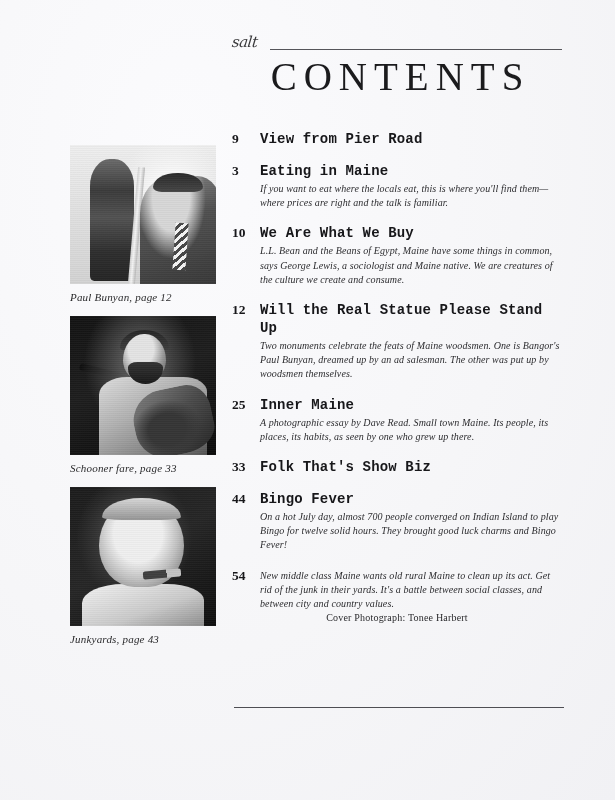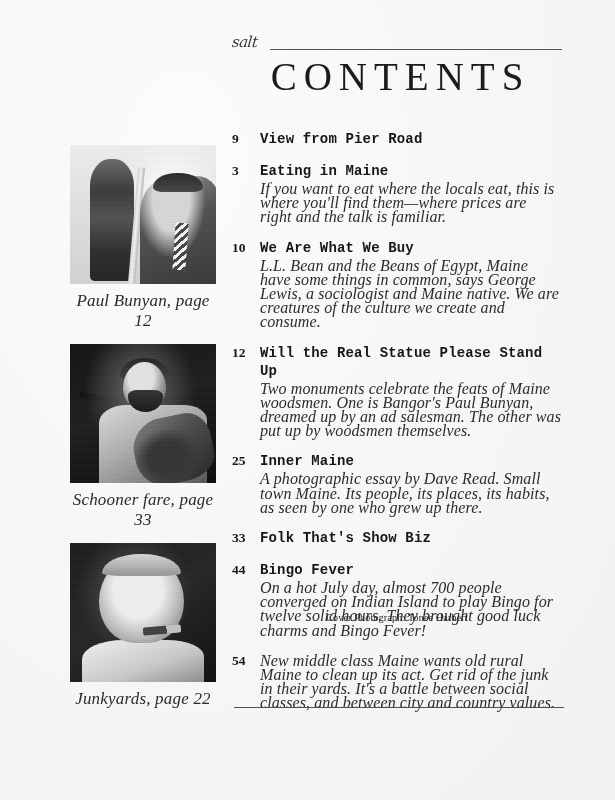--- a/index.html
+++ b/index.html
@@ -88,24 +88,23 @@
     inset: 0;
     background:
       repeating-linear-gradient(0deg, rgba(255,255,255,0.045) 0 1px, rgba(0,0,0,0.045) 1px 2px);
     opacity: .6;
     pointer-events: none;
   }
   .caption {
     margin-top: 7px;
     font-family: "Liberation Serif", serif;
     font-style: italic;
-    font-size: 17px;
+    font-size: 11px;
     color: #2a2a2c;
     letter-spacing: .2px;
-    text-align: center;
   }
 
   
   .ph-bunyan {
     background:
       radial-gradient(circle at 70% 34%, #f2f2ef 0 16%, rgba(242,242,239,0) 40%),
       linear-gradient(180deg, #e9e9e6 0%, #dededa 40%, #cfcfca 100%);
   }
   .ph-bunyan .fig-statue {
     position: absolute;
@@ -296,21 +295,21 @@
     font-weight: bold;
     font-size: 14px;
     line-height: 18px;
     letter-spacing: .15px;
     color: #17171a;
   }
   .entry-desc {
     margin-top: 2px;
     font-family: "Liberation Serif", serif;
     font-style: italic;
-    font-size: 16px;
+    font-size: 10px;
     line-height: 14.2px;
     color: #2c2c2f;
     letter-spacing: .1px;
   }
 
   .cover-credit {
     position: absolute;
     left: 232px;
     top: 612px;
     width: 330px;
@@ -368,21 +367,21 @@
       <div class="caption">Schooner fare, page 33</div>
     </div>
 
     <div class="photo-block">
       <div class="photo ph-junkyards">
         <span class="j-collar"></span>
         <span class="j-head"></span>
         <span class="j-hair"></span>
         <span class="j-cigar"></span>
       </div>
-      <div class="caption">Junkyards, page 22</div>
+      <div class="caption">Junkyards, page 43</div>
     </div>
 
   </div>
 
   <div class="toc">
 
     <div class="entry">
       <div class="entry-page">9</div>
       <div class="entry-body">
         <div class="entry-title">View from Pier Road</div>

